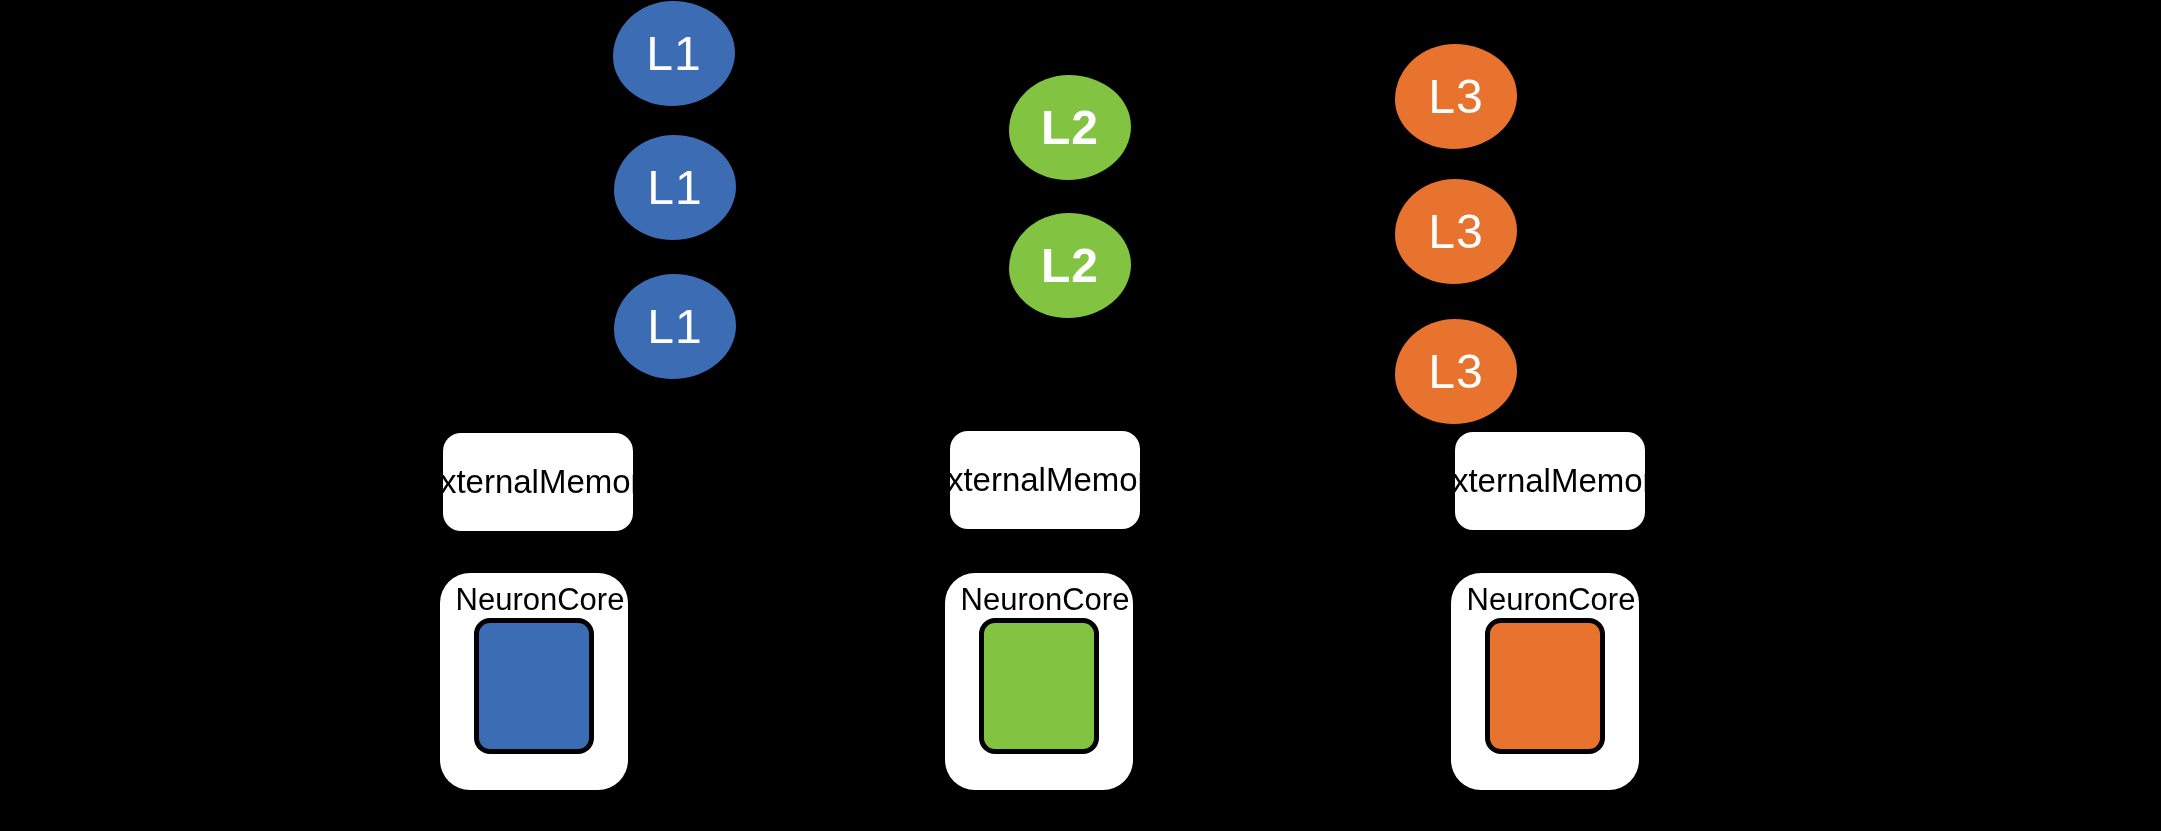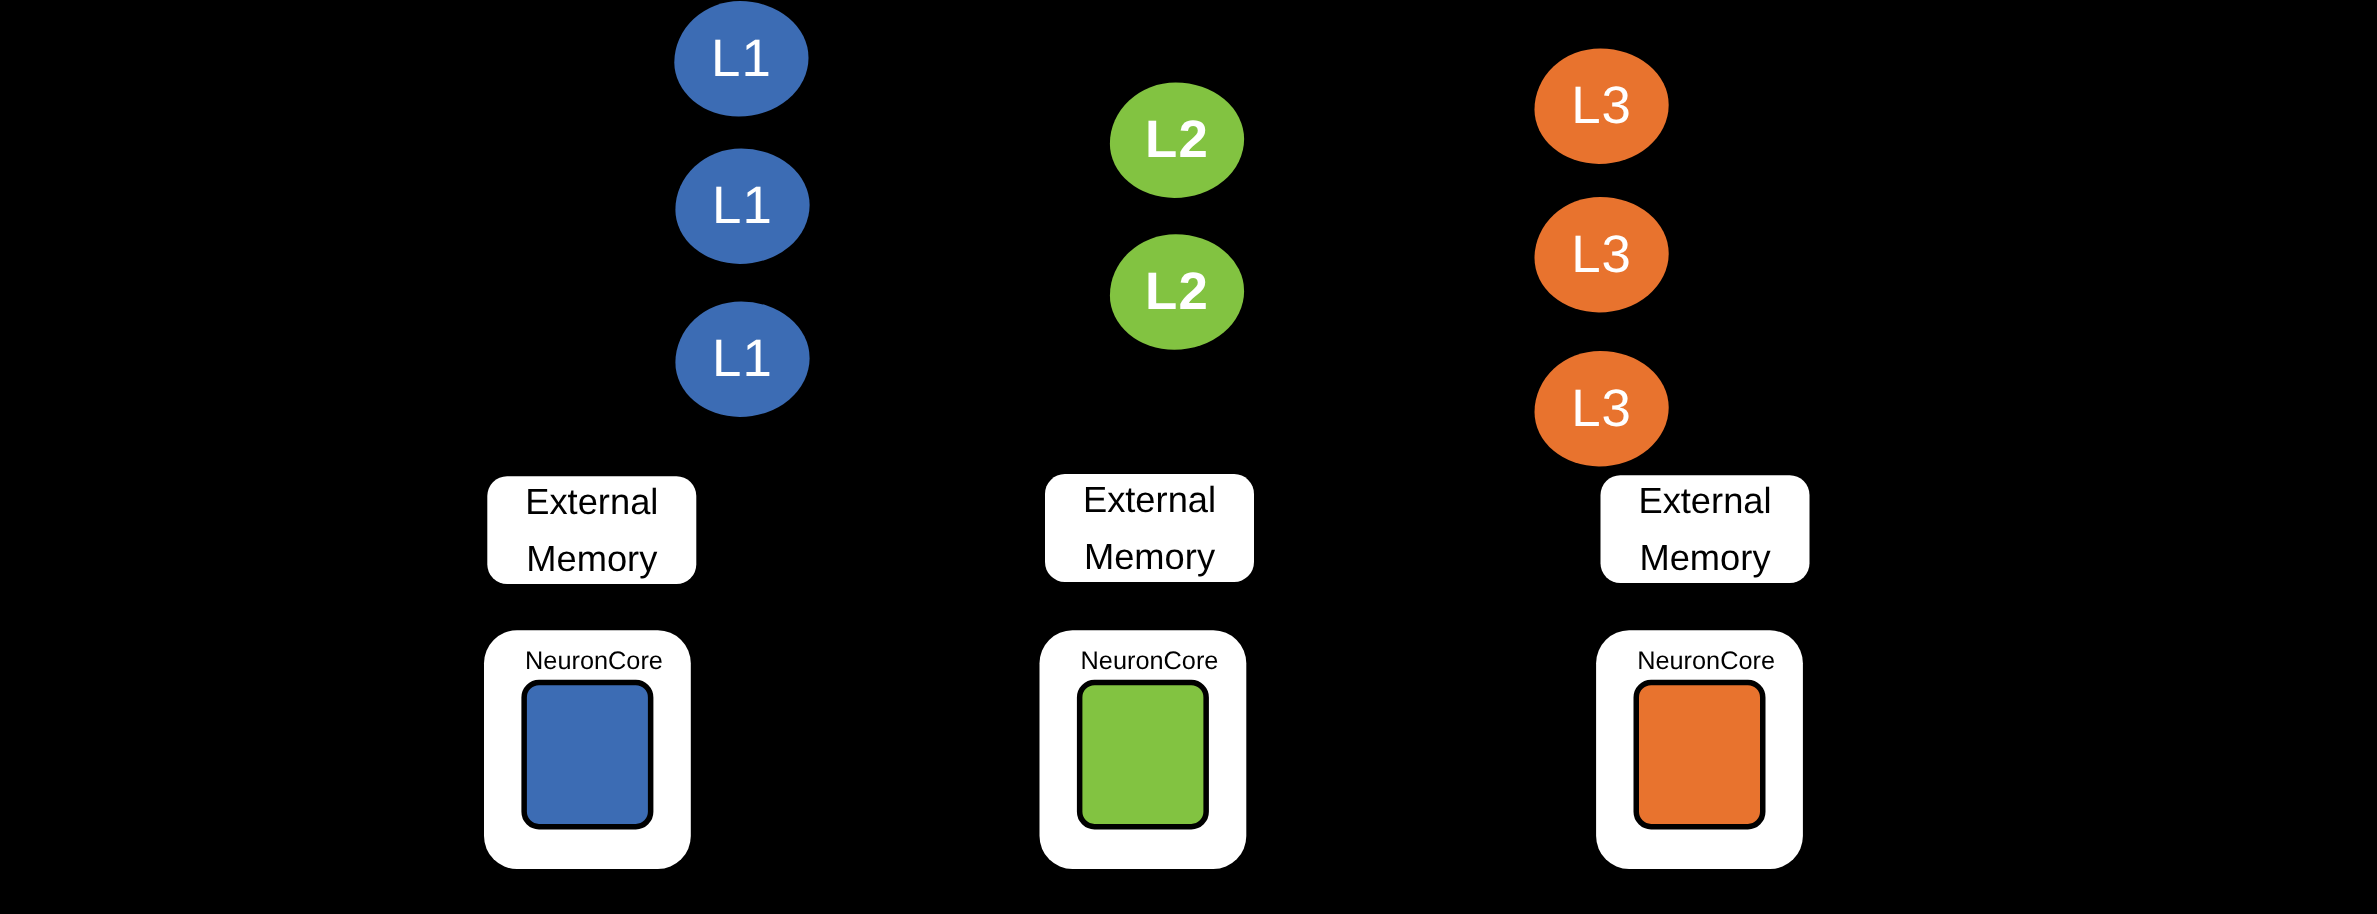--- a/index.html
+++ b/index.html
@@ -35,21 +35,20 @@
   .stage3-fill { background: var(--stage3, #E8732E); margin-top: 44px; }
 
   
   .mem-box {
     position: absolute;
     width: 190px;
     height: 98px;
     background: var(--box-bg, #fff);
     border-radius: 18px;
     display: flex;
-    flex-direction: column;
     align-items: center;
     justify-content: center;
     color: var(--box-text, #000);
     font-size: 33px;
   }
   .mem-line {
     line-height: 52px;
     white-space: nowrap;
   }
 
@@ -60,21 +59,21 @@
     height: 217px;
     background: var(--box-bg, #fff);
     border-radius: 30px;
     display: flex;
     flex-direction: column;
     align-items: center;
     color: var(--box-text, #000);
   }
   .core-label {
     margin-top: 9px;
-    font-size: 23px;
+    font-size: 31px;
     line-height: 36px;
     white-space: nowrap;
     margin-left: 12px;
   }
   .core-square {
     width: 110px;
     height: 126px;
     margin-top: 0px;
     border: 5px solid #000;
     border-radius: 16px;

